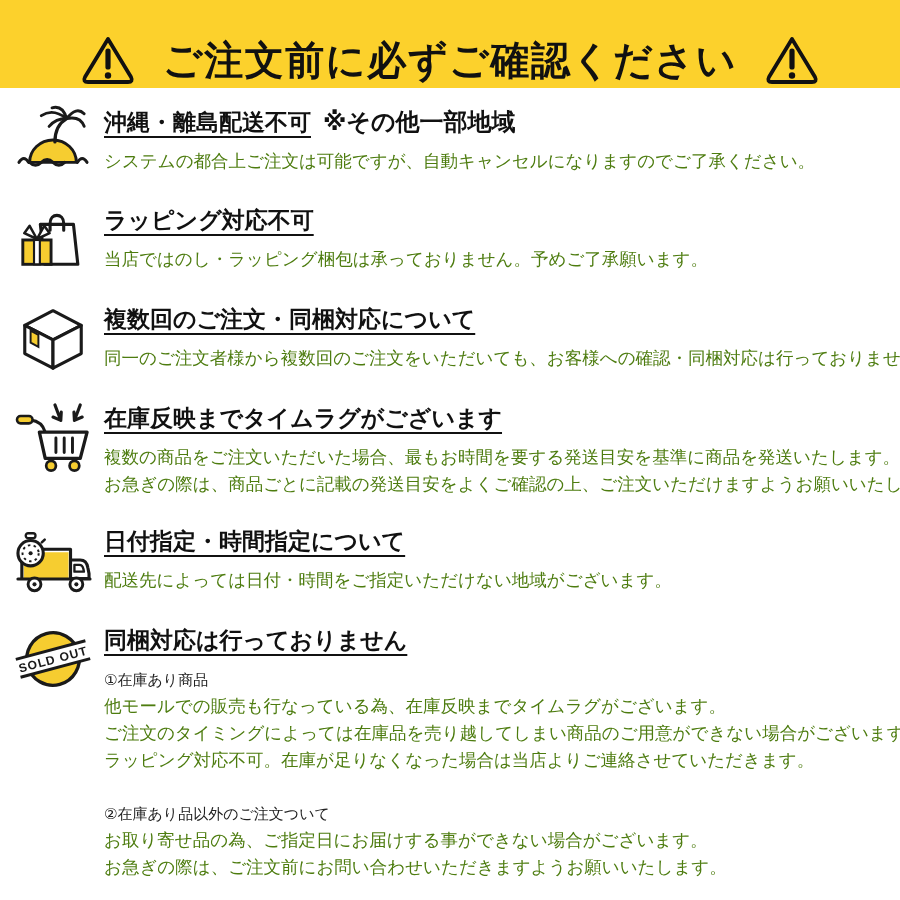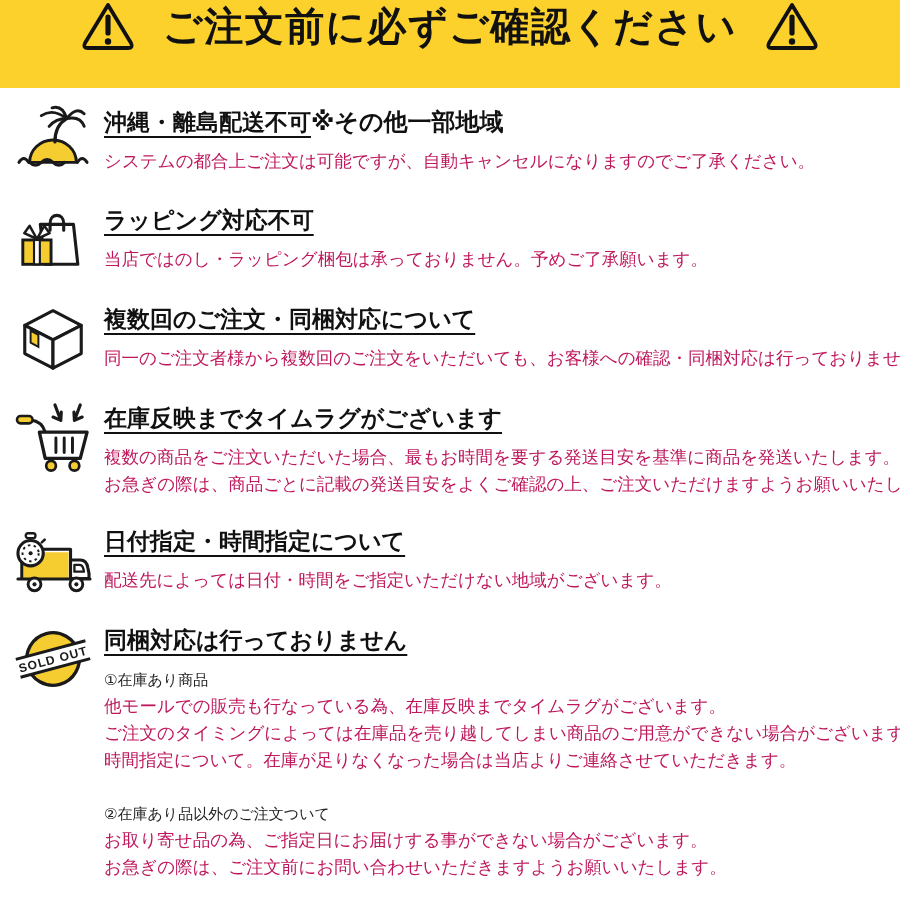--- a/index.html
+++ b/index.html
@@ -1,37 +1,37 @@
 <!DOCTYPE html>
 <html><head>
 <meta charset="utf-8">
 <style>
   * { margin:0; padding:0; box-sizing:border-box; }
   html,body { width:900px; height:900px; background:#ffffff; overflow:hidden;
     font-family:"Liberation Sans","DejaVu Sans",sans-serif; color:#1c1c1c; }
 
-  .banner { height:88px; background:#FCD12C; display:flex; align-items:flex-start;
+  .banner { height:88px; background:#FCD12C; display:flex; align-items:flex-end;
     justify-content:center; gap:28px; }
   .banner-title { font-size:39px; font-weight:900; letter-spacing:1.5px; color:#111;
     transform:scaleY(1.02); }
   .warn-svg { display:block; }
 
   .sections { padding:15px 6px 0 14px; }
   .section { display:flex; align-items:flex-start; margin-bottom:25px; }
   .icon-cell { flex:0 0 78px; width:78px; display:flex; justify-content:center;
     margin-right:12px; margin-top:0; }
   .content { flex:1; min-width:0; }
-  .heading-row { display:flex; align-items:baseline; gap:0; margin-top:3px; }
+  .heading-row { display:flex; align-items:baseline; gap:12px; margin-top:3px; }
   .heading { font-size:23px; font-weight:700; color:#111;
     text-decoration:underline; text-decoration-thickness:2px; text-underline-offset:6px; }
   .heading-suffix { font-size:24px; font-weight:700; color:#111; }
   .body { margin-top:10px; }
   .block + .block { margin-top:26px; }
   .subheading { font-size:15px; line-height:27px; color:#222; }
-  .line { font-size:17.5px; line-height:27px; color:#be185d; white-space:nowrap; }
+  .line { font-size:17.5px; line-height:27px; color:#4d7c0f; white-space:nowrap; }
 </style>
 </head>
 <body>
 
 <div class="banner">
   <span class="warn-svg">
     <svg width="54" height="50" viewBox="0 0 54 50">
       <path d="M27 5 L50 43 Q52.5 48 47 48 L7 48 Q1.5 48 4 43 Z" fill="none" stroke="#111" stroke-width="3.8" stroke-linejoin="round"></path>
       <line x1="27" y1="17" x2="27" y2="33" stroke="#111" stroke-width="5.2" stroke-linecap="round"></line>
       <circle cx="27" cy="41.5" r="3.2" fill="#111"></circle>
@@ -190,21 +190,21 @@
     <div class="content">
       <div class="heading-row">
         <span class="heading">同梱対応は行っておりません</span>
 
       </div>
       <div class="body">
           <div class="block">
             <div class="subheading">①在庫あり商品</div>
             <div class="line">他モールでの販売も行なっている為、在庫反映までタイムラグがございます。</div>
             <div class="line">ご注文のタイミングによっては在庫品を売り越してしまい商品のご用意ができない場合がございます。</div>
-            <div class="line">時間指定について。在庫が足りなくなった場合は当店よりご連絡させていただきます。</div>
+            <div class="line">ラッピング対応不可。在庫が足りなくなった場合は当店よりご連絡させていただきます。</div>
           </div>
           <div class="block">
             <div class="subheading">②在庫あり品以外のご注文ついて</div>
             <div class="line">お取り寄せ品の為、ご指定日にお届けする事ができない場合がございます。</div>
             <div class="line">お急ぎの際は、ご注文前にお問い合わせいただきますようお願いいたします。</div>
           </div>
         </div>
     </div>
   </div>
 </div>

